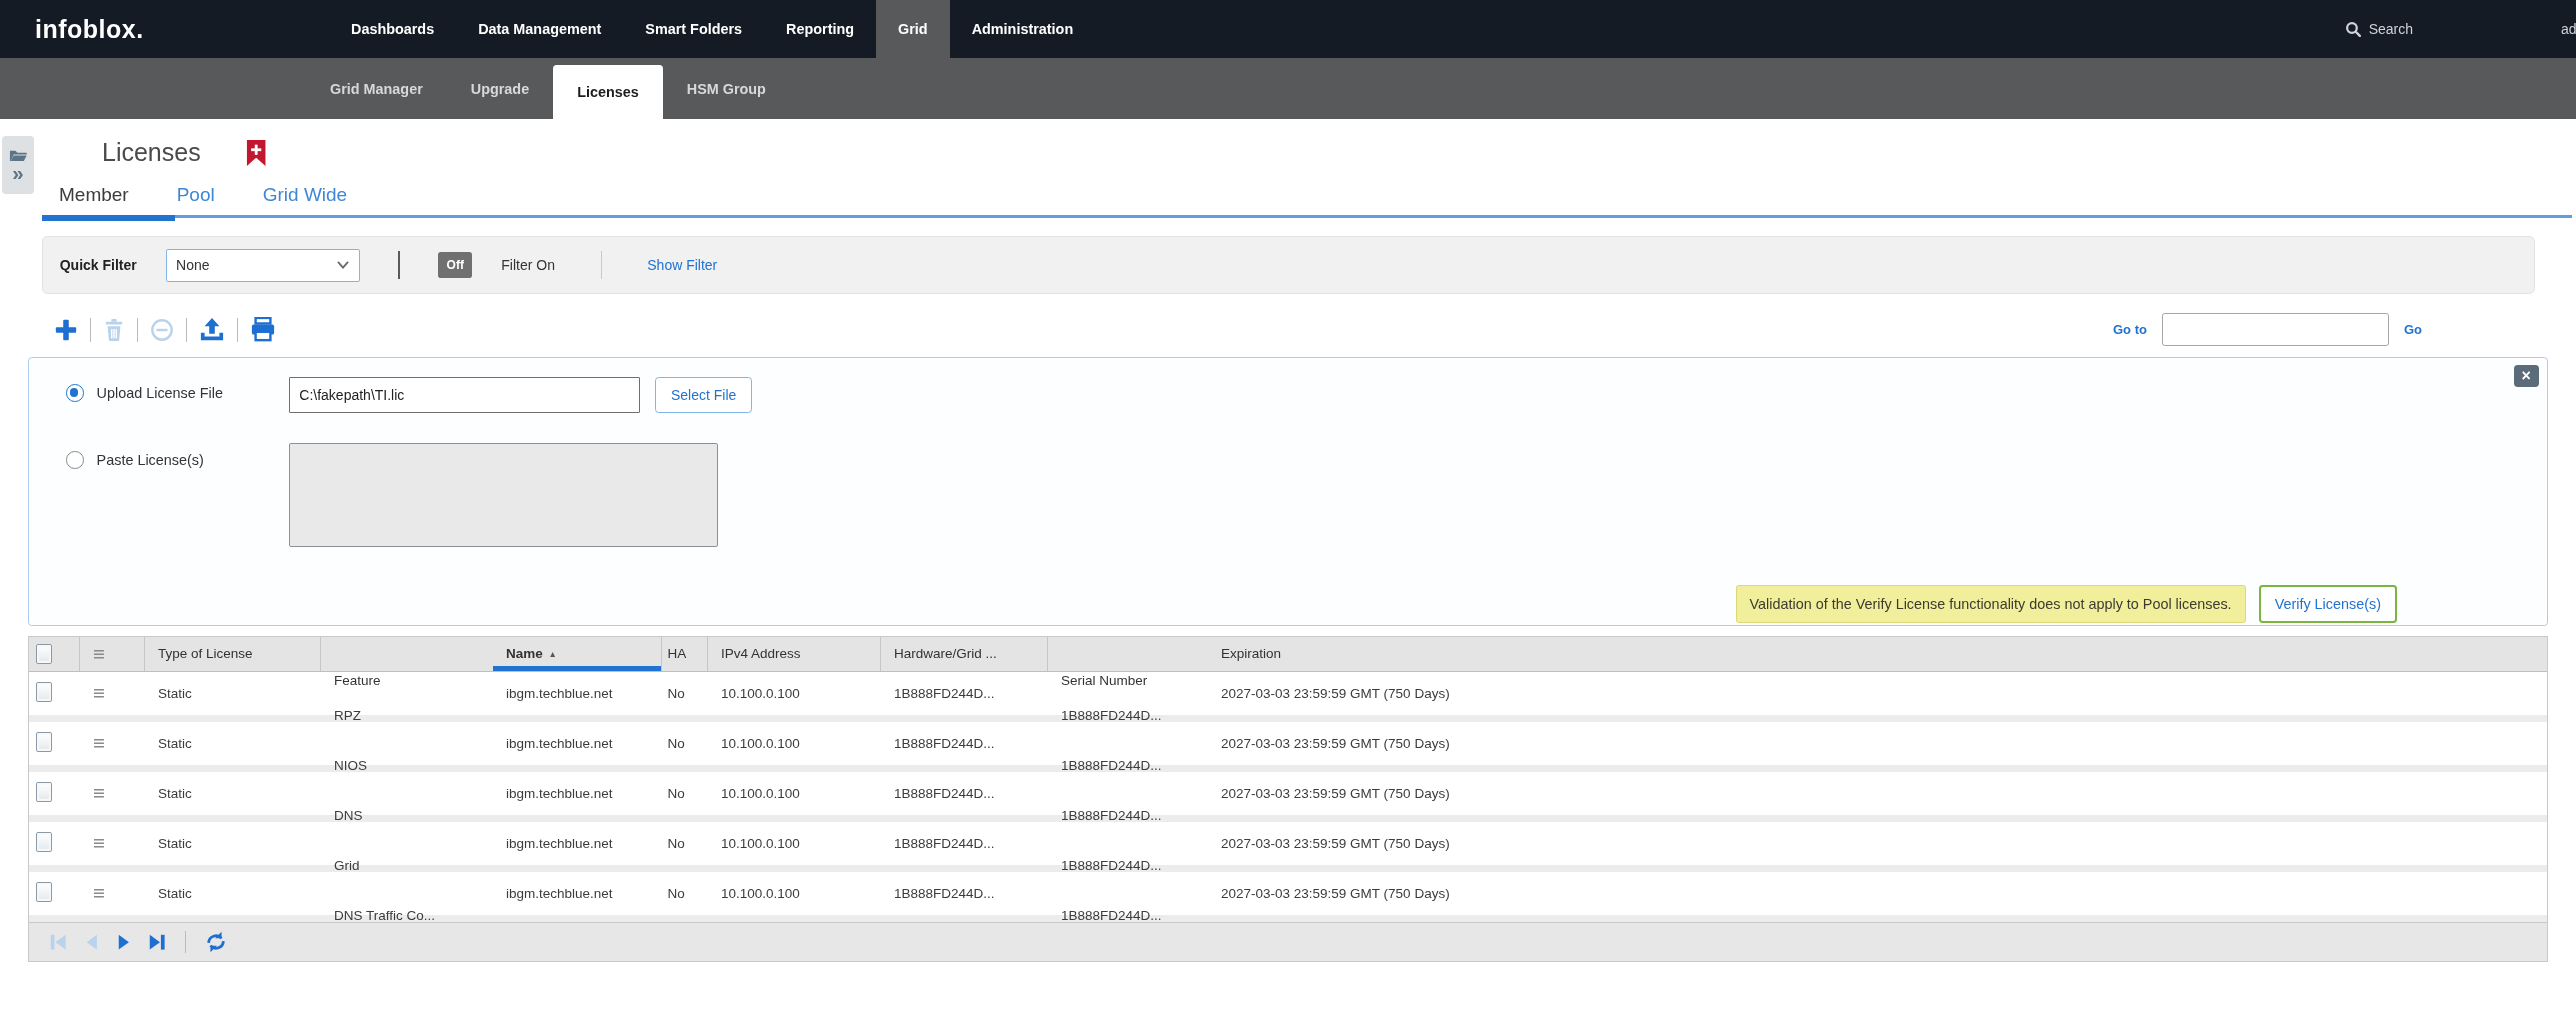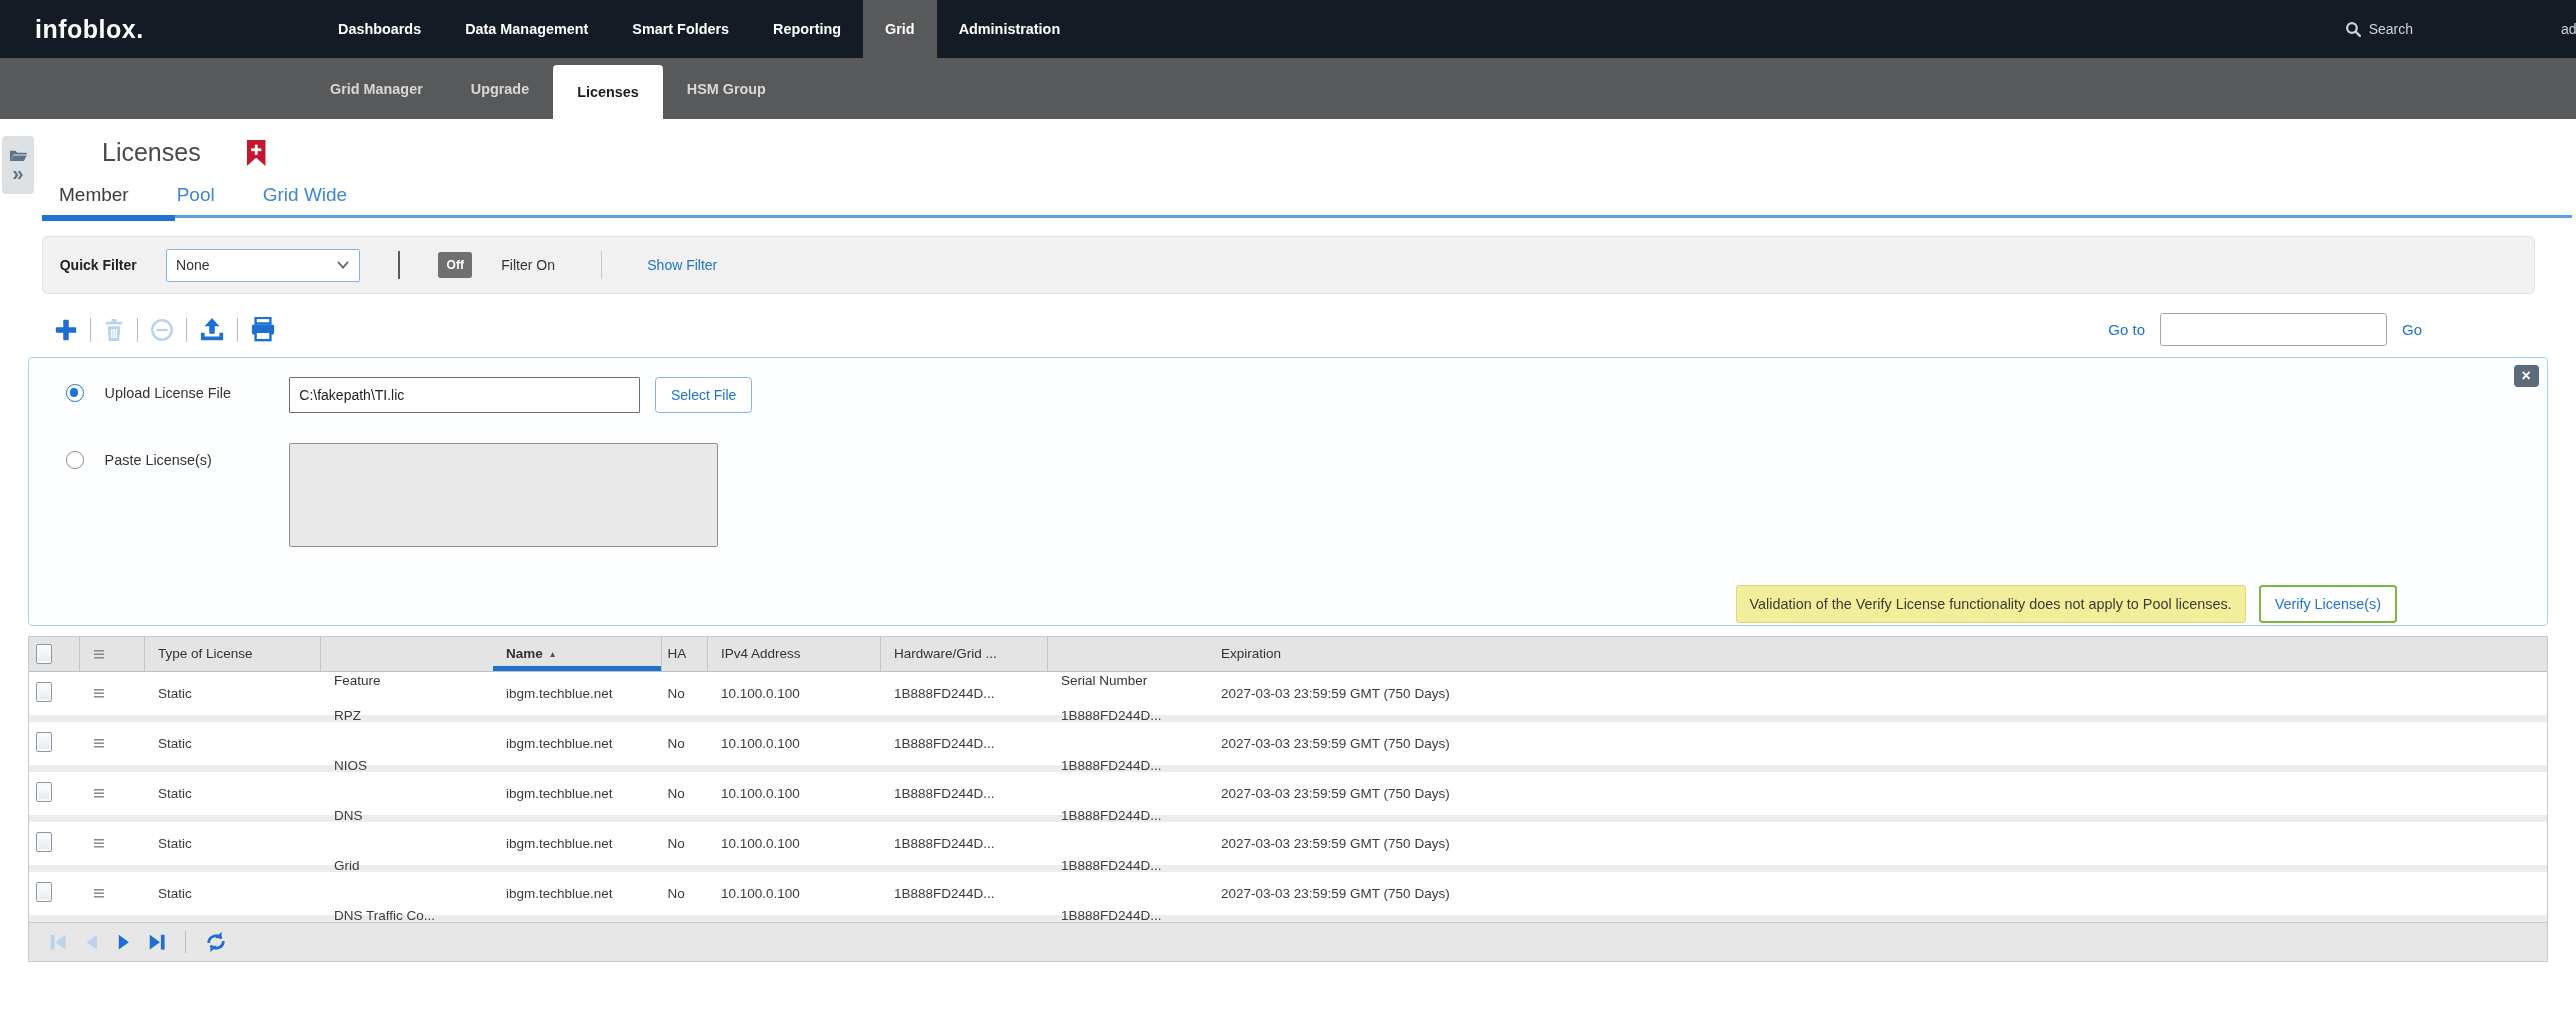--- a/index.html
+++ b/index.html
@@ -7,21 +7,21 @@
   body {
     font-family: "Liberation Sans", sans-serif;
     background: #ffffff;
     overflow: hidden;
     position: relative;
   }
 
   
   .topbar {
     height: 58px; background: #151b24; display: flex; align-items: stretch;
-    position: relative; color: #fff;
+    position: relative; color: #fff; gap: 13px;
   }
   .logo { font-size: 25px; font-weight: bold; color: #fff; letter-spacing: 0.5px;
     display:flex; align-items:center; padding-left: 35px; width: 279px; }
   .topnav { display: flex; align-items: stretch; margin-left: 37px; }
   .topnav-item { display:flex; align-items:center; padding: 0 22px; font-size: 14.4px;
     font-weight: bold; color: #fff; cursor: pointer; }
   .topnav-item.active { background: #58595b; }
   .top-search { position: absolute; right: 163px; top: 0; height: 58px;
     display: flex; align-items: center; gap: 7.4px; color: #cfd4da; font-size: 14px; cursor:pointer;}
   .clipped-right { position: absolute; right: 0; top: 0; height: 58px; width: 15px;
@@ -68,31 +68,31 @@
   .filter-on-label { font-size: 14px; color: #333; }
   .show-filter { font-size: 14px; color: #2173d1; cursor: pointer; }
 
   
   .toolbar-row { margin: 15px 154px 0 54px; height: 41px; display: flex;
     align-items: center; justify-content: space-between; }
   .tool-icons { display: flex; align-items: center; }
   .tool-icons .tdiv { width: 0.9px; height: 24px; background: #b9b9b9; margin: 0 12px; }
   .tbtn { cursor: pointer; display: flex; align-items: center; }
   .goto-group { display: flex; align-items: center; gap: 15px; }
-  .goto-label, .go-label { color: #2173d1; font-weight: normal; font-size: 15px; cursor: pointer; }
+  .goto-label, .go-label { color: #2173d1; font-weight: bold; font-size: 13px; cursor: pointer; }
   .goto-input { width: 227px; height: 32.5px; border: 1.9px solid #a6a6a6; border-radius: 2.8px;
     font-size: 14px; padding: 0 7.4px; font-family: "Liberation Sans", sans-serif; }
 
   
   .upload-panel { margin: 7.4px 28px 0 28px; height: 269px; border: 1.9px solid #a9cdf2;
     border-radius: 3.7px; background: #fdfeff; position: relative; }
   .panel-close { position: absolute; top: 6.5px; right: 8.4px; width: 25px; height: 22px;
     background: #5b6b79; border-radius: 3.7px; color: #fff; font-size: 16px; font-weight: bold;
     display: flex; align-items: center; justify-content: center; cursor: pointer; }
-  .opt-row { position: absolute; left: 37px; display: flex; align-items: center; gap: 21px; }
+  .opt-row { position: absolute; left: 37px; display: flex; align-items: center; gap: 13px; }
   .opt-row.r1 { top: 26px; }
   .opt-row.r2 { top: 93px; }
   .radio { width: 17.6px; height: 17.6px; border-radius: 50%; border: 1.9px solid #2173d1;
     background: #fff; position: relative; cursor: pointer; flex: 0 0 auto; }
   .radio.checked::after { content: ""; position: absolute; left: 2.8px; top: 2.8px;
     width: 8.4px; height: 8.4px; border-radius: 50%; background: #2173d1; }
   .radio.unchecked { border-color: #8a8a8a; }
   .opt-label { font-size: 14.4px; color: #333; }
   .file-input { position: absolute; left: 260px; top: 18.6px; width: 351px; height: 36px;
     border: 0.9px solid #6f6f6f; border-radius: 1px; font-size: 14px; padding: 0 9.3px;

